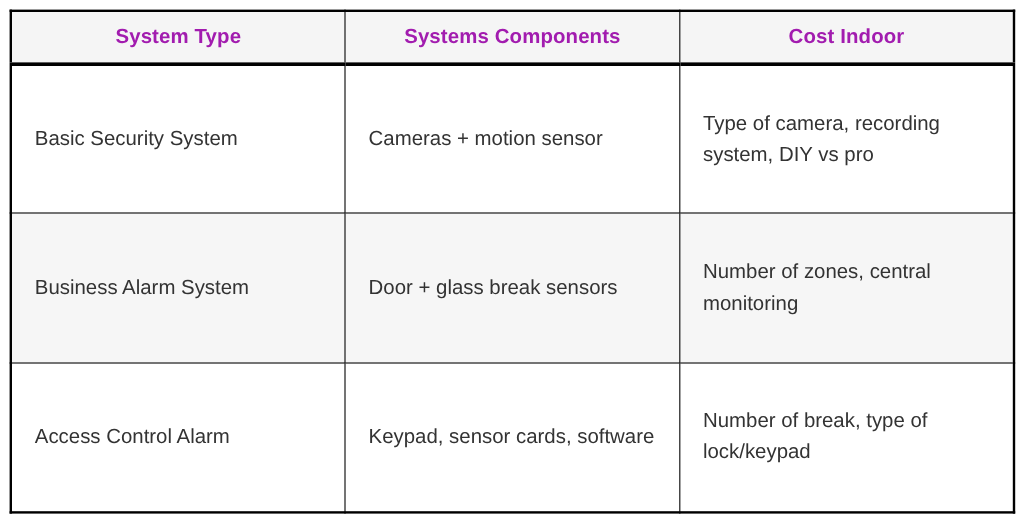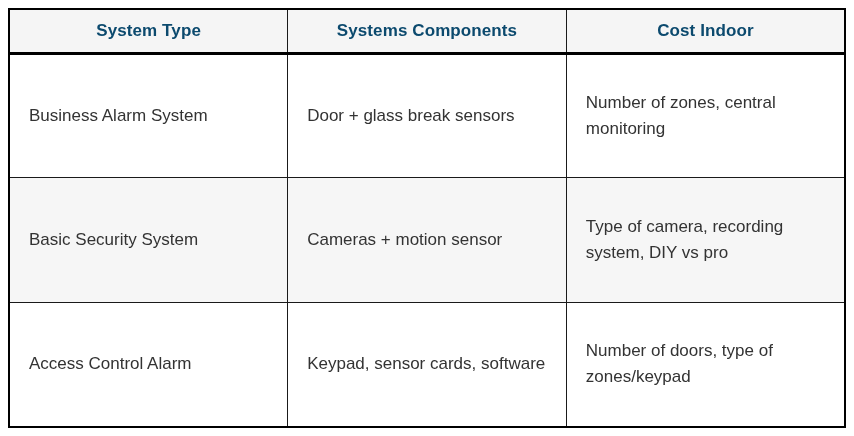--- a/index.html
+++ b/index.html
@@ -28,21 +28,21 @@
   table.cost-table th,
   table.cost-table td {
     border: 1px solid #1a1a1a;
     box-sizing: border-box;
   }
   table.cost-table thead th {
     background: #f5f5f5;
     height: 44px;
     font-size: 17px;
     font-weight: bold;
-    color: #0c4a6e;
+    color: #a21caf;
     text-align: center;
     vertical-align: middle;
     border-bottom: 3px solid #000000;
     letter-spacing: 0.1px;
   }
   table.cost-table tbody td {
     height: 74px;
     padding: 10px 12px 10px 19px;
     font-size: 17px;
     color: #333333;
@@ -67,29 +67,29 @@
     </colgroup>
     <thead>
       <tr>
         <th>System Type</th>
         <th>Systems Components</th>
         <th>Cost Indoor</th>
       </tr>
     </thead>
     <tbody>
       <tr>
+        <td>Basic Security System</td>
+        <td>Cameras + motion sensor</td>
+        <td>Type of camera, recording system, DIY vs pro</td>
+      </tr>
+      <tr>
         <td>Business Alarm System</td>
         <td>Door + glass break sensors</td>
         <td>Number of zones, central monitoring</td>
       </tr>
       <tr>
-        <td>Basic Security System</td>
-        <td>Cameras + motion sensor</td>
-        <td>Type of camera, recording system, DIY vs pro</td>
-      </tr>
-      <tr>
         <td>Access Control Alarm</td>
         <td>Keypad, sensor cards, software</td>
-        <td>Number of doors, type of zones/keypad</td>
+        <td>Number of break, type of lock/keypad</td>
       </tr>
     </tbody>
   </table>
 </div>
 
 </body></html>

